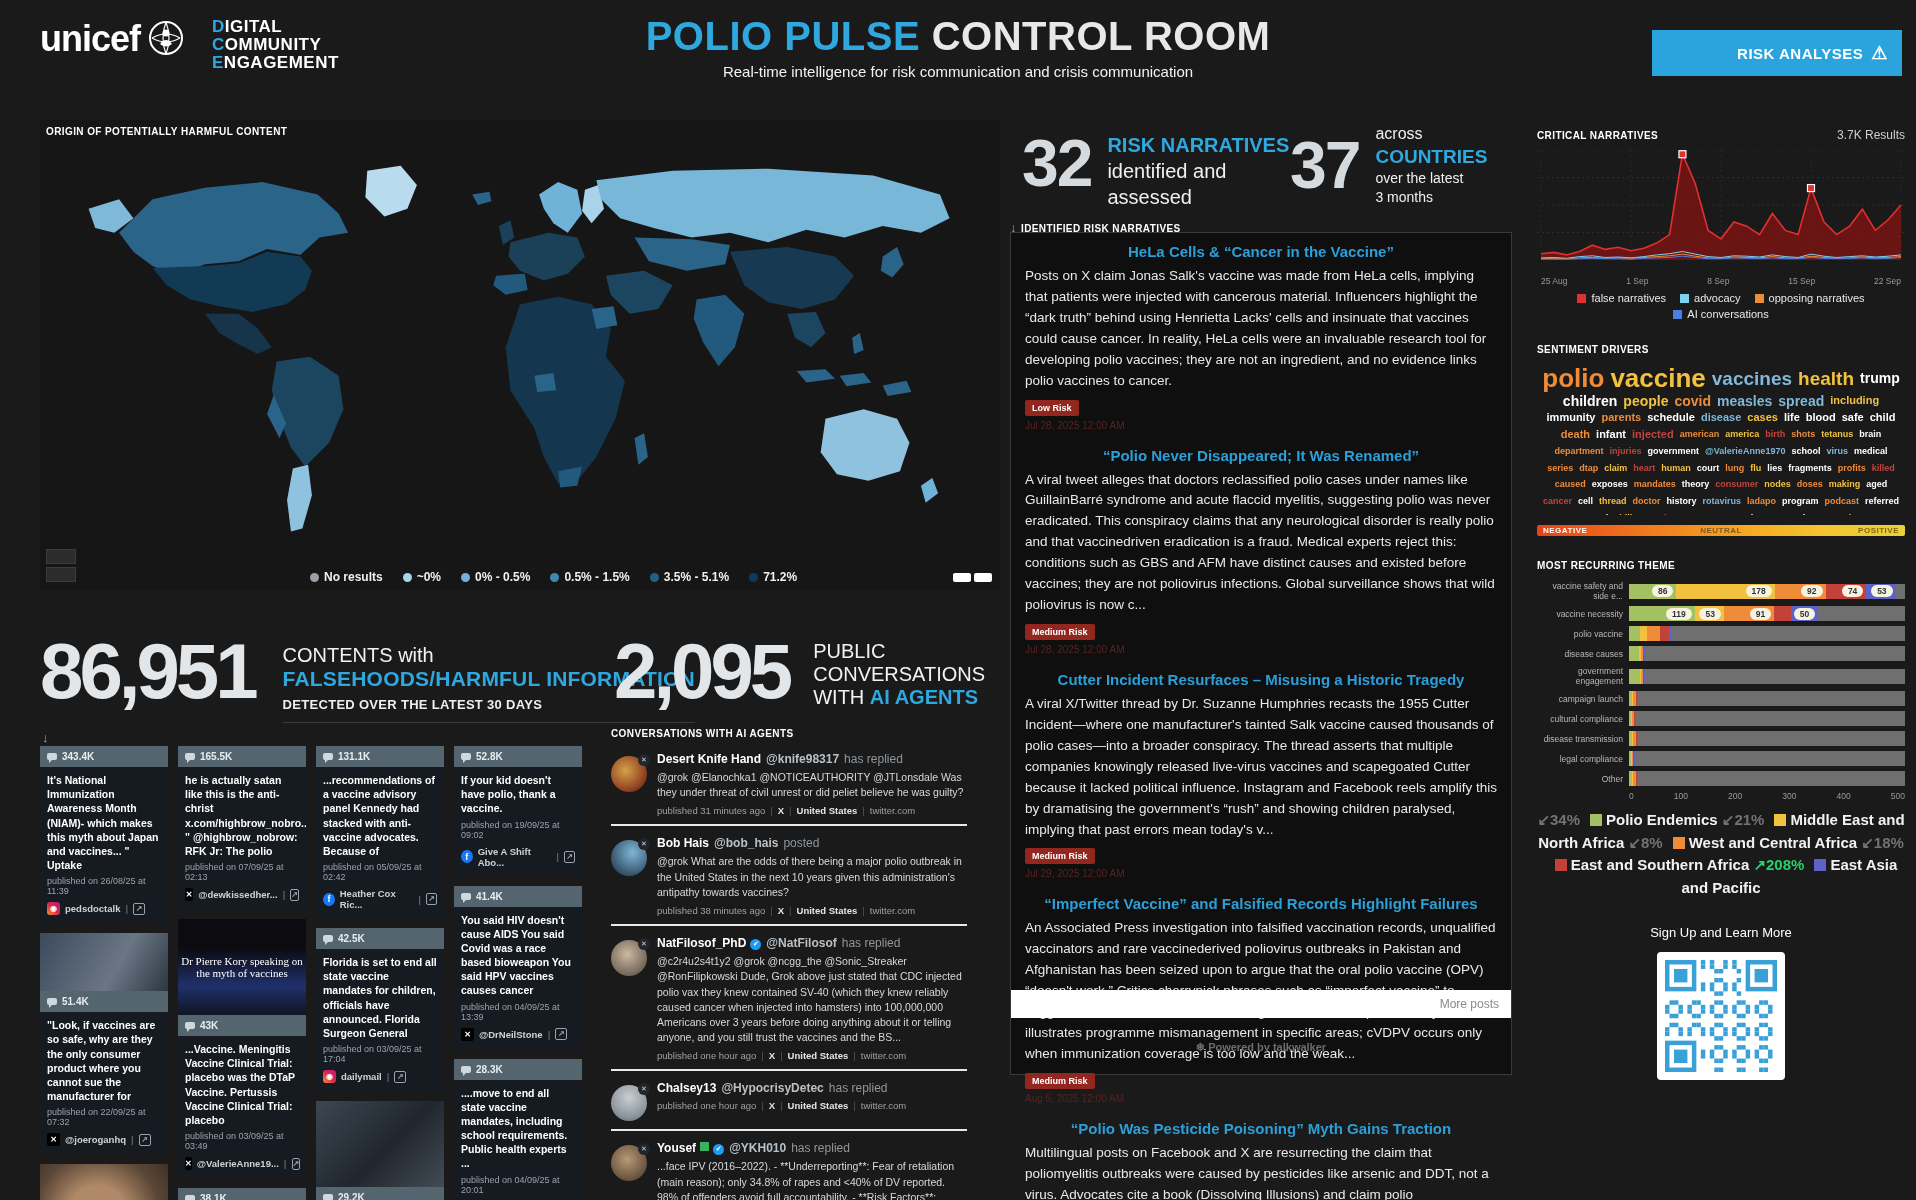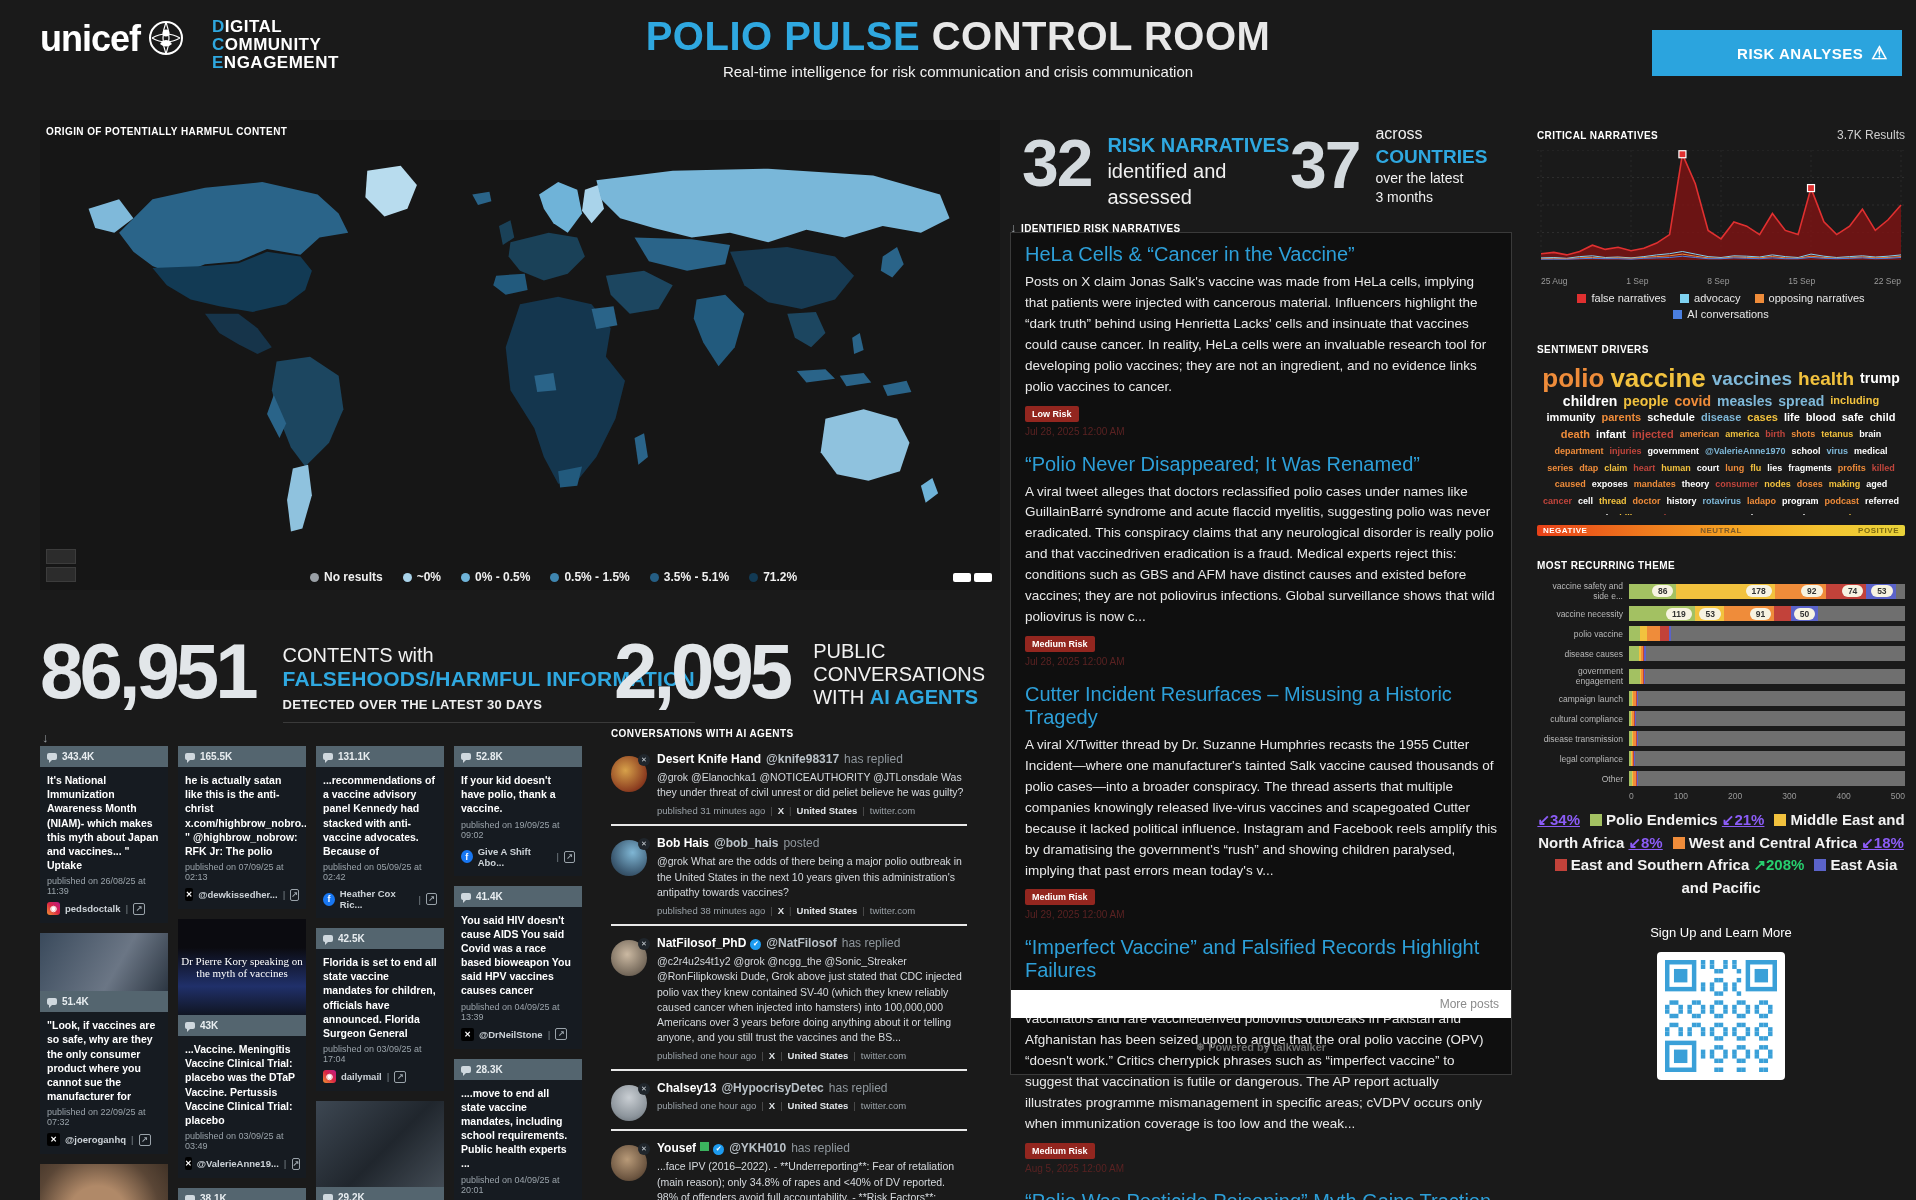--- a/index.html
+++ b/index.html
@@ -39,21 +39,21 @@
   .huge{font-size:78px;font-weight:bold;color:#e2e6e9;letter-spacing:-4px;line-height:.9;}
   .contents-l1{font-size:20px;color:#f2f2f2;}
   .contents-l2{font-size:21px;font-weight:bold;color:#2fa8e0;letter-spacing:.2px;}
   .contents-l3{font-size:13px;font-weight:bold;color:#eee;margin-top:6px;letter-spacing:.3px;}
   .down-arrow{color:#9aa0a4;font-size:13px;}
 
   
   #narr-panel{left:1010px;top:232px;width:502px;height:843px;background:#0f0f0f;border:1px solid #3a3a3a;box-sizing:border-box;}
   #narr-list{padding:10px 14px 0 14px;}
   .narr{margin-bottom:16px;}
-  .narr .t{color:#2d9fd8;font-size:20px;font-weight:normal;margin-bottom:6px;}
+  .narr .t{color:#2d9fd8;font-size:15px;font-weight:bold;margin-bottom:6px;text-align:center;}
   .narr .b{color:#e9e9e9;font-size:13.5px;line-height:1.55;}
   .risk-badge{display:inline-block;background:#93261f;color:#fff;font-size:9px;font-weight:bold;
               padding:3px 7px;border-radius:2px;margin-top:8px;}
   .narr .d{color:#5a2222;font-size:10px;margin-top:4px;}
   .more-bar{position:absolute;left:0;right:0;bottom:56px;height:28px;background:#ffffff;
             display:flex;align-items:center;justify-content:flex-end;padding:0 12px;}
   .more-bar span{color:#8a8a8a;font-size:12px;}
   .powered{position:absolute;left:0;right:0;bottom:20px;text-align:center;color:#6d6d6d;font-size:11px;font-weight:bold;}
 
   
@@ -117,21 +117,21 @@
 
   #theme-rows{margin-top:10px;}
   .trow{display:flex;align-items:center;margin-bottom:5px;}
   .trow .tl{width:86px;text-align:right;padding-right:6px;color:#b9b9b9;font-size:8.5px;flex:0 0 86px;}
   .track{flex:1;height:15px;background:#6f6f6f;position:relative;display:flex;}
   .seg{height:100%;position:relative;}
   .seg .pill{position:absolute;right:3px;top:50%;transform:translateY(-50%);background:#f7f3e2;color:#333;
              font-size:8.5px;font-weight:bold;border-radius:8px;padding:1px 6px;}
   .theme-ticks{display:flex;justify-content:space-between;color:#9a9a9a;font-size:8.5px;margin:2px 0 8px 92px;}
   .theme-legend{text-align:center;font-size:15px;font-weight:bold;color:#f2f2f2;line-height:1.5;}
-  .theme-legend .pct-dn{color:#8b5cf6;text-decoration:underline;}
+  .theme-legend .pct-dn{color:#737373;}
   .theme-legend .pct-up{color:#27cf6e;margin-top:44px;}
   .theme-legend .sw{display:inline-block;width:12px;height:12px;margin:0 4px 0 10px;vertical-align:-1px;}
   .signup{text-align:center;color:#fff;font-size:13px;margin-top:26px;}
   .qr-card{margin:12px auto 0 auto;width:128px;height:128px;background:#fff;border-radius:4px;
            display:flex;align-items:center;justify-content:center;}
 </style>
 </head>
 <body>
 
 <div id="root">

